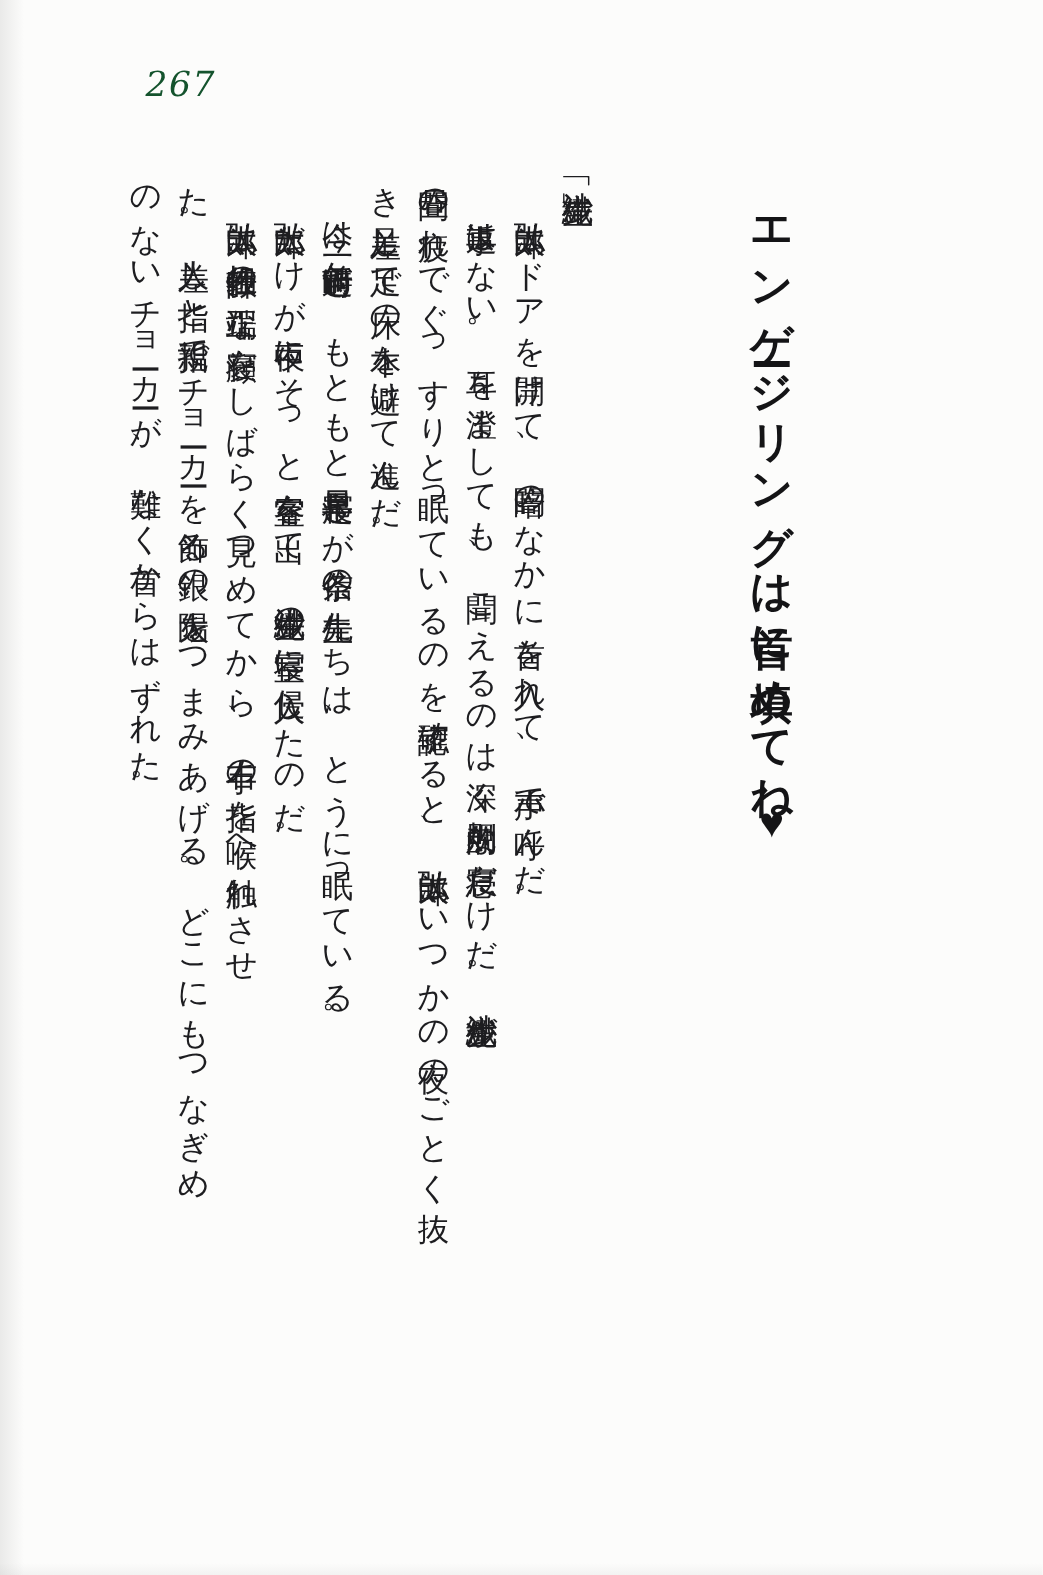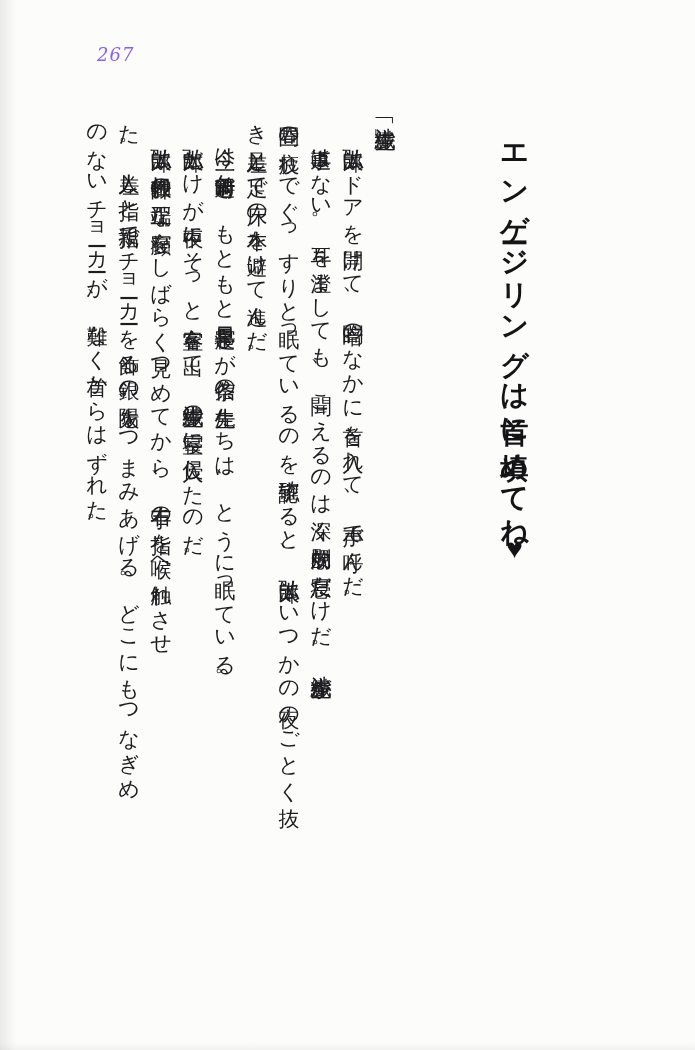--- a/index.html
+++ b/index.html
@@ -31,23 +31,23 @@
     width: 100%; height: 8px;
     background: linear-gradient(to top, rgba(120,120,120,0.07), rgba(120,120,120,0));
     pointer-events: none;
   }
   .page-number {
     position: absolute;
     top: 44px;
     left: 97px;
     font-family: "DejaVu Serif", serif;
     font-style: italic;
-    font-size: 18px;
+    font-size: 23px;
     letter-spacing: 1px;
-    color: #8b5cf6;
+    color: #14532d;
   }
   .chapter-title {
     position: absolute;
     top: 128px;
     right: 162px;
     height: 500px;
     writing-mode: vertical-rl;
     text-orientation: mixed;
     font-family: "Liberation Sans", sans-serif;
     font-weight: 600;

